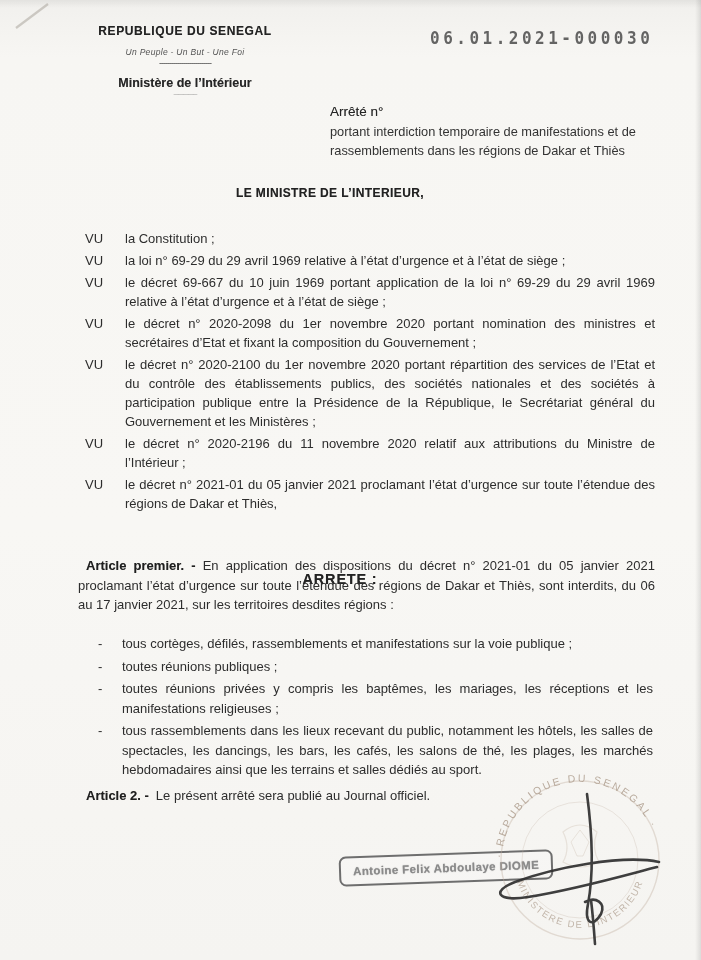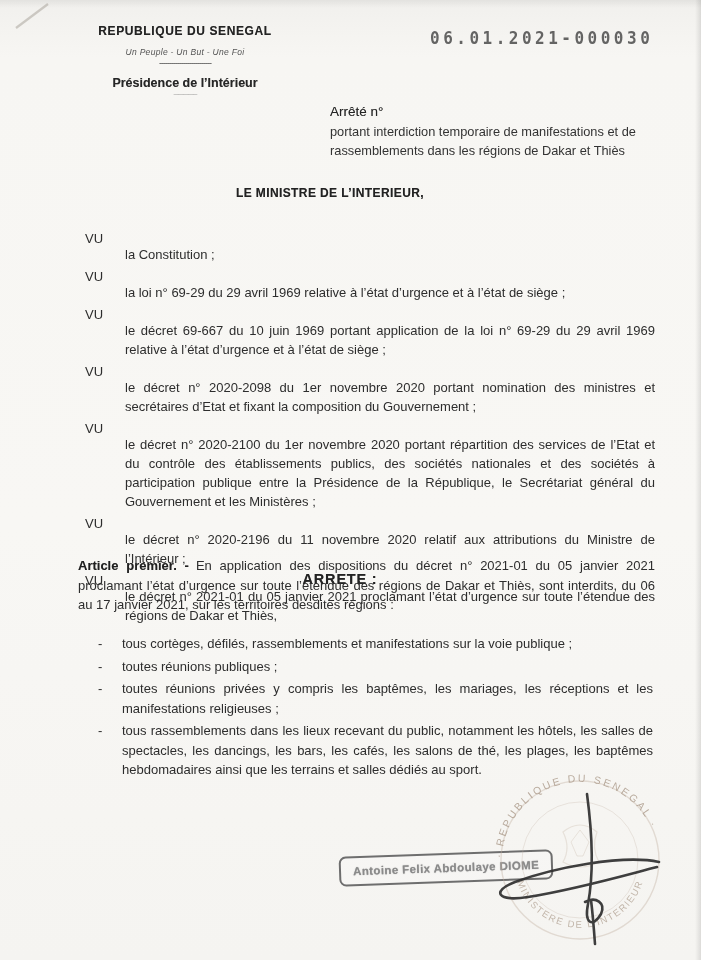--- a/index.html
+++ b/index.html
@@ -49,33 +49,33 @@
   .minister-heading {
     position: absolute; top: 186px; left: 0; width: 660px; text-align: center;
     font-size: 12px; font-weight: bold; color: #222; letter-spacing: 0.4px;
     text-shadow: 0 0 0.5px rgba(0,0,0,0.4);
   }
 
   
   .visas { position: absolute; top: 229px; left: 85px; right: 46px; }
   .visa-row { display: flex; margin-bottom: 3px; }
   .visa-label { flex: 0 0 40px; font-size: 13px; line-height: 19px; color: #2d2d2d; }
-  .visa-text { flex: 1; font-size: 13px; line-height: 19px; text-align: justify; color: #2d2d2d; margin-top: 16px; }
+  .visa-text { flex: 1; font-size: 13px; line-height: 19px; text-align: justify; color: #2d2d2d; }
 
   .arrete-heading {
     position: absolute; top: 524px; left: 0; width: 680px; text-align: center;
     font-size: 14.5px; font-weight: bold; letter-spacing: 0.8px; color: #222;
     text-shadow: 0 0 0.5px rgba(0,0,0,0.4);
     margin-top: 47px;
   }
 
   .article { position: absolute; left: 78px; right: 46px; font-size: 13px; line-height: 19.5px; text-align: justify; color: #2d2d2d; }
   .article-1 { top: 556px; }
   .article-2 { top: 786px; right: 170px; text-align: left; }
-  .article-label { font-weight: bold; color: #1f1f1f; margin-right: 7px; text-shadow: 0 0 0.5px rgba(0,0,0,0.35); }
+  .article-label { font-weight: bold; color: #1f1f1f; margin-right: 7px; text-shadow: 0 0 0.5px rgba(0,0,0,0.35); margin-left: 8px; }
 
   
   .prohibitions { position: absolute; top: 634px; left: 98px; right: 48px; }
   .pro-item { display: flex; margin-bottom: 3px; }
   .dash { flex: 0 0 24px; font-size: 13px; line-height: 19.5px; color: #2d2d2d; }
   .pro-text { flex: 1; font-size: 13px; line-height: 19.5px; text-align: justify; color: #2d2d2d; }
 
   
   .name-stamp {
     position: absolute; top: 853px; left: 339px;
@@ -98,21 +98,21 @@
   <div class="edge-right"></div>
 
   <svg class="corner-mark" width="70" height="40" viewBox="0 0 70 40">
     <path d="M 16,28 L 48,4" stroke="#b5b1a9" stroke-width="2.2" fill="none" opacity="0.65"></path>
   </svg>
 
   <div class="letterhead">
     <div class="country">REPUBLIQUE DU SENEGAL</div>
     <div class="motto">Un Peuple - Un But - Une Foi</div>
     <div class="sep">--------------------------</div>
-    <div class="ministry">Présidence de l’Intérieur</div>
+    <div class="ministry">Ministère de l’Intérieur</div>
     <div class="sep2">--------------</div>
   </div>
 
   <div class="reg-stamp">06.01.2021-000030</div>
 
   <div class="title-block">
     <div class="decree-no">Arrêté n°</div>
     <div class="decree-subject">portant interdiction temporaire de manifestations et de rassemblements dans les régions de Dakar et Thiès</div>
   </div>
 
@@ -163,24 +163,27 @@
     <div class="pro-item">
       <span class="dash">-</span>
       <span class="pro-text">toutes réunions publiques ;</span>
     </div>
     <div class="pro-item">
       <span class="dash">-</span>
       <span class="pro-text">toutes réunions privées y compris les baptêmes, les mariages, les réceptions et les manifestations religieuses ;</span>
     </div>
     <div class="pro-item">
       <span class="dash">-</span>
-      <span class="pro-text">tous rassemblements dans les lieux recevant du public, notamment les hôtels, les salles de spectacles, les dancings, les bars, les cafés, les salons de thé, les plages, les baptêmes hebdomadaires ainsi que les terrains et salles dédiés au sport.</span>
-    </div>
-  </div>
-
+      <span class="pro-text">tous rassemblements dans les lieux recevant du public, notamment les hôtels, les salles de spectacles, les dancings, les bars, les cafés, les salons de thé, les plages, les marchés hebdomadaires ainsi que les terrains et salles dédiés au sport.</span>
+    </div>
+  </div>
+
+  <p class="article article-2">
+    <span class="article-label">Article 2. -</span><span>Le présent arrêté sera publié au Journal officiel.</span>
+  </p>
 
   <div class="name-stamp">Antoine Felix Abdoulaye DIOME</div>
 
   <svg class="seal" width="218" height="186" viewBox="0 0 218 186">
     <defs>
       <path id="arcTop" d="M 19,88 A 78,78 0 0 1 175,88" fill="none"></path>
       <path id="arcBottom" d="M 33,106 A 66,66 0 0 0 161,106" fill="none"></path>
     </defs>
     <circle cx="97" cy="88" r="79" fill="none" stroke="#bfae9f" stroke-width="1.4" opacity="0.38"></circle>
     <circle cx="97" cy="88" r="58" fill="none" stroke="#bfae9f" stroke-width="1" opacity="0.28"></circle>

